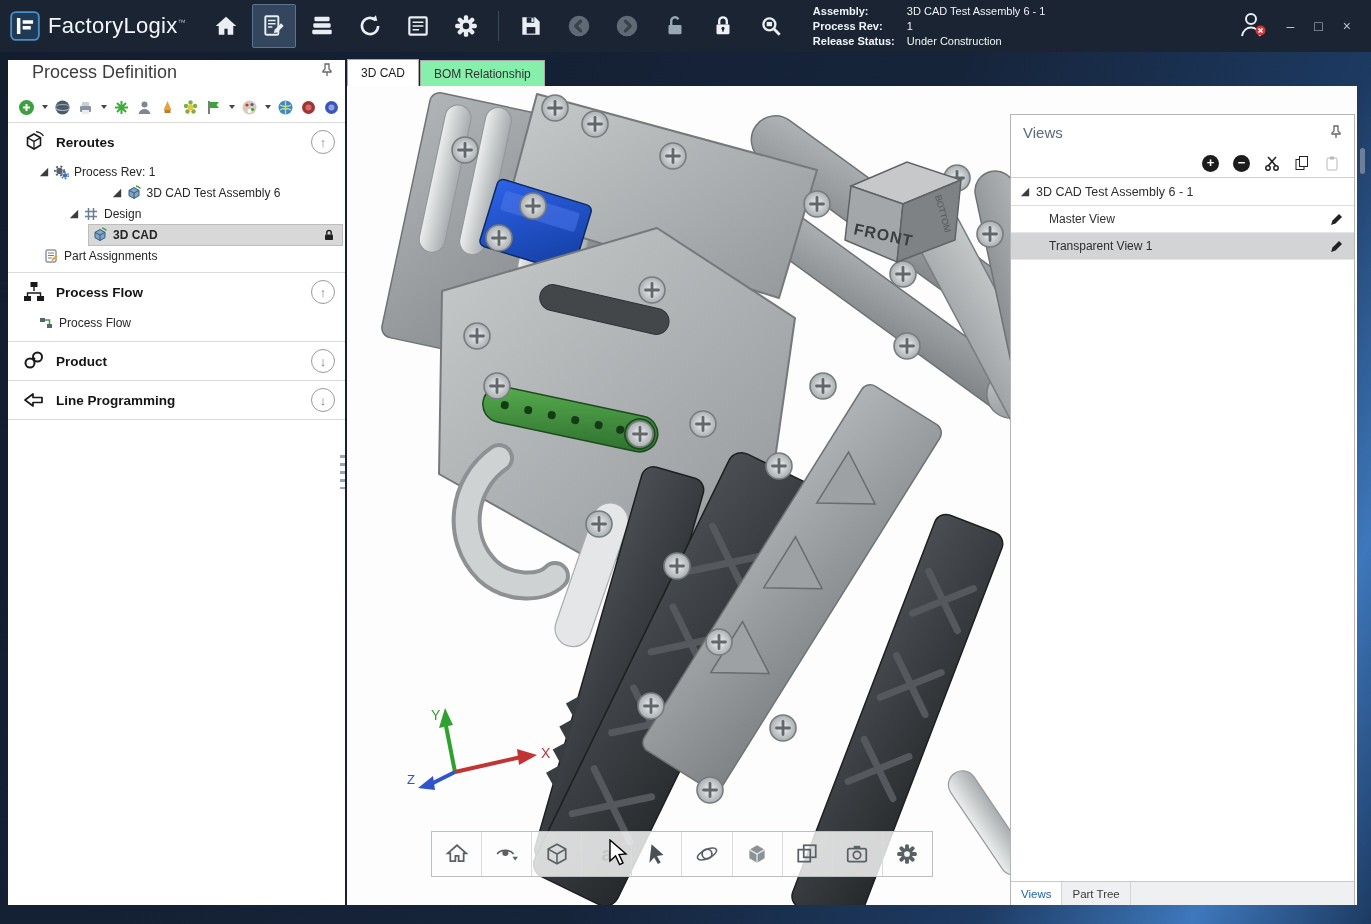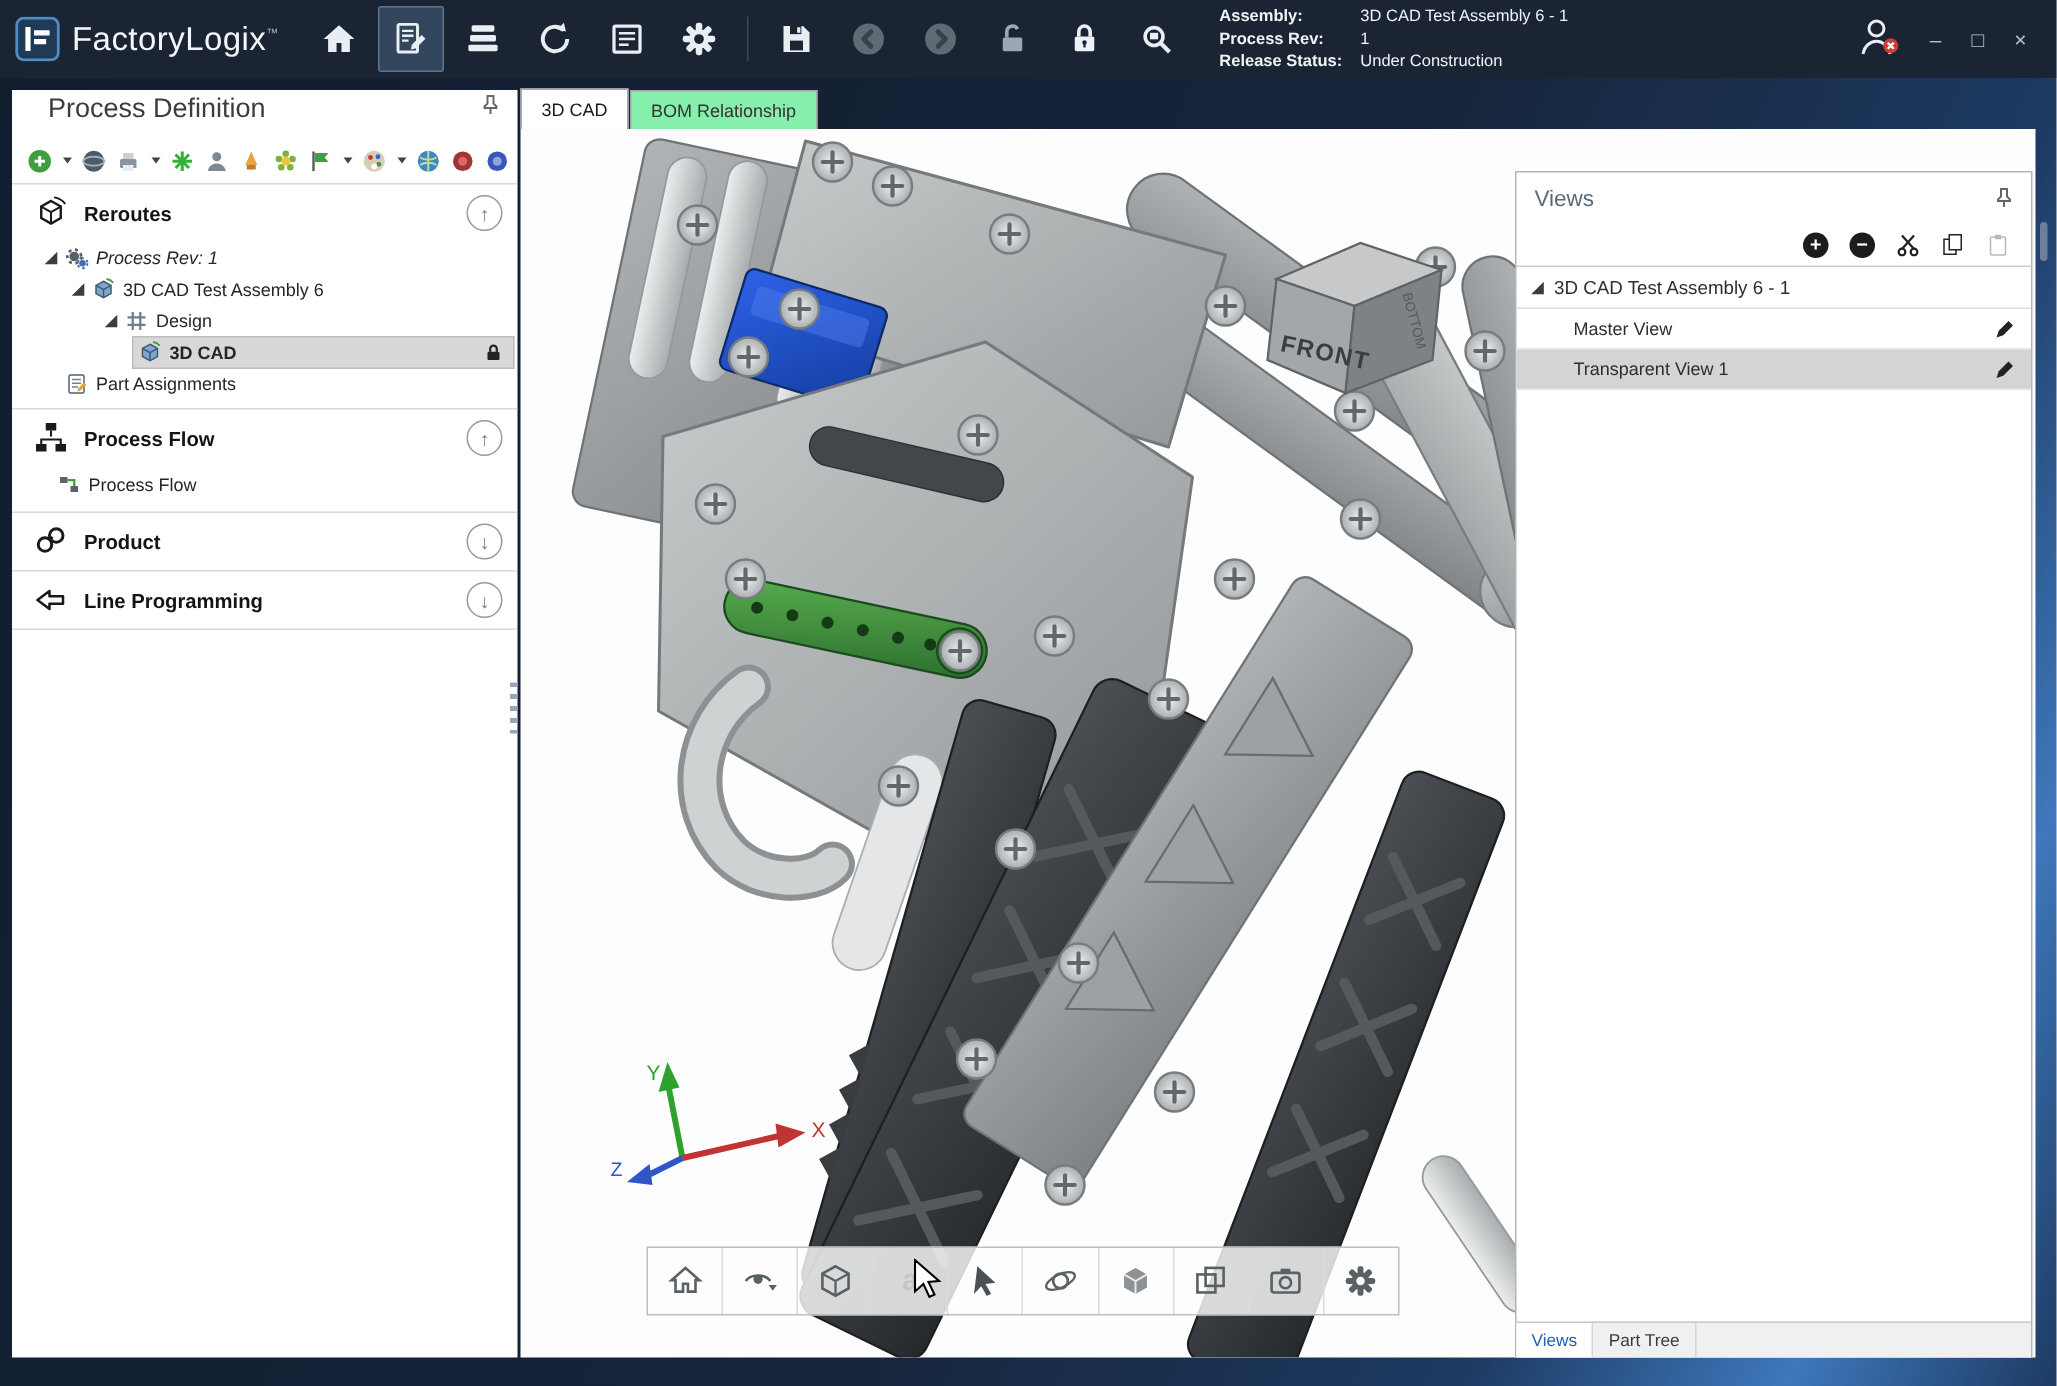--- a/index.html
+++ b/index.html
@@ -333,37 +333,37 @@
       <svg viewBox="0 0 24 24">
           <path d="M12 4l6.5 3.7v7.6L12 19l-6.5-3.7V7.7z" fill="none" stroke="#1a1a1a" stroke-width="1.6"></path>
           <path d="M5.5 7.7L12 11.4l6.5-3.7M12 11.4V19" stroke="#1a1a1a" stroke-width="1.3" fill="none"></path>
           <path d="M21.5 6A10.5 10.5 0 0 0 14 1.6" stroke="#1a1a1a" stroke-width="1.3" fill="none"></path>
         </svg>
     </span>
     <span class="sec-label">Reroutes</span>
     <span class="circ-arrow">↑</span>
   </div>
 
-  <div class="trow" style="padding-left:20px;font-style:italic;">
+  <div class="trow" style="padding-left:30px;">
     <span class="texp">
         <svg viewBox="0 0 10 10">
           <polygon points="1.5,8.5 8.5,8.5 8.5,1.5" fill="#3c3c3c"></polygon>
         </svg>
       </span>
     <span class="ticon">
         <svg viewBox="0 0 16 16">
           <circle cx="6.5" cy="7" r="3.2" fill="#57606b"></circle>
           <circle cx="6.5" cy="7" r="4.6" fill="none" stroke="#57606b" stroke-width="1.8" stroke-dasharray="2 2.4"></circle>
           <circle cx="12" cy="11.5" r="2.2" fill="#3f6fb5"></circle>
           <circle cx="12" cy="11.5" r="3.3" fill="none" stroke="#3f6fb5" stroke-width="1.4" stroke-dasharray="1.6 2"></circle>
         </svg>
       </span>
     <span class="lbl">Process Rev: 1</span>
   </div>
-  <div class="trow" style="padding-left:38px;">
+  <div class="trow" style="padding-left:38px;justify-content:center;">
     <span class="texp">
         <svg viewBox="0 0 10 10">
           <polygon points="1.5,8.5 8.5,8.5 8.5,1.5" fill="#3c3c3c"></polygon>
         </svg>
       </span>
     <span class="ticon">
         <svg viewBox="0 0 16 16">
           <path d="M8 2.5l5 2.8v5.4L8 13.5l-5-2.8V5.3z" fill="#7fa6c9" stroke="#3a5a78"></path>
           <path d="M3 5.3l5 2.8 5-2.8M8 8.1v5.4" stroke="#3a5a78" fill="none"></path>
           <path d="M14.5 3.5A7 7 0 0 0 10 1" stroke="#3f9e3f" fill="none" stroke-width="1.3"></path>

